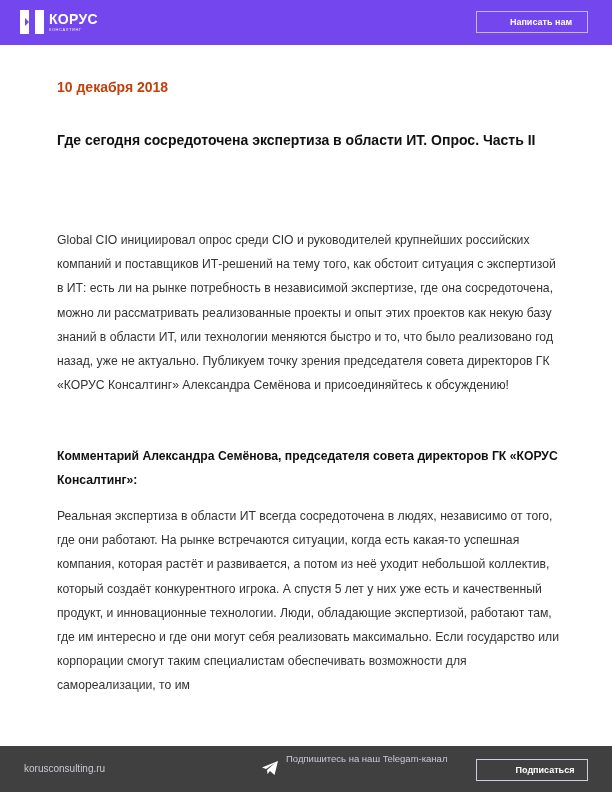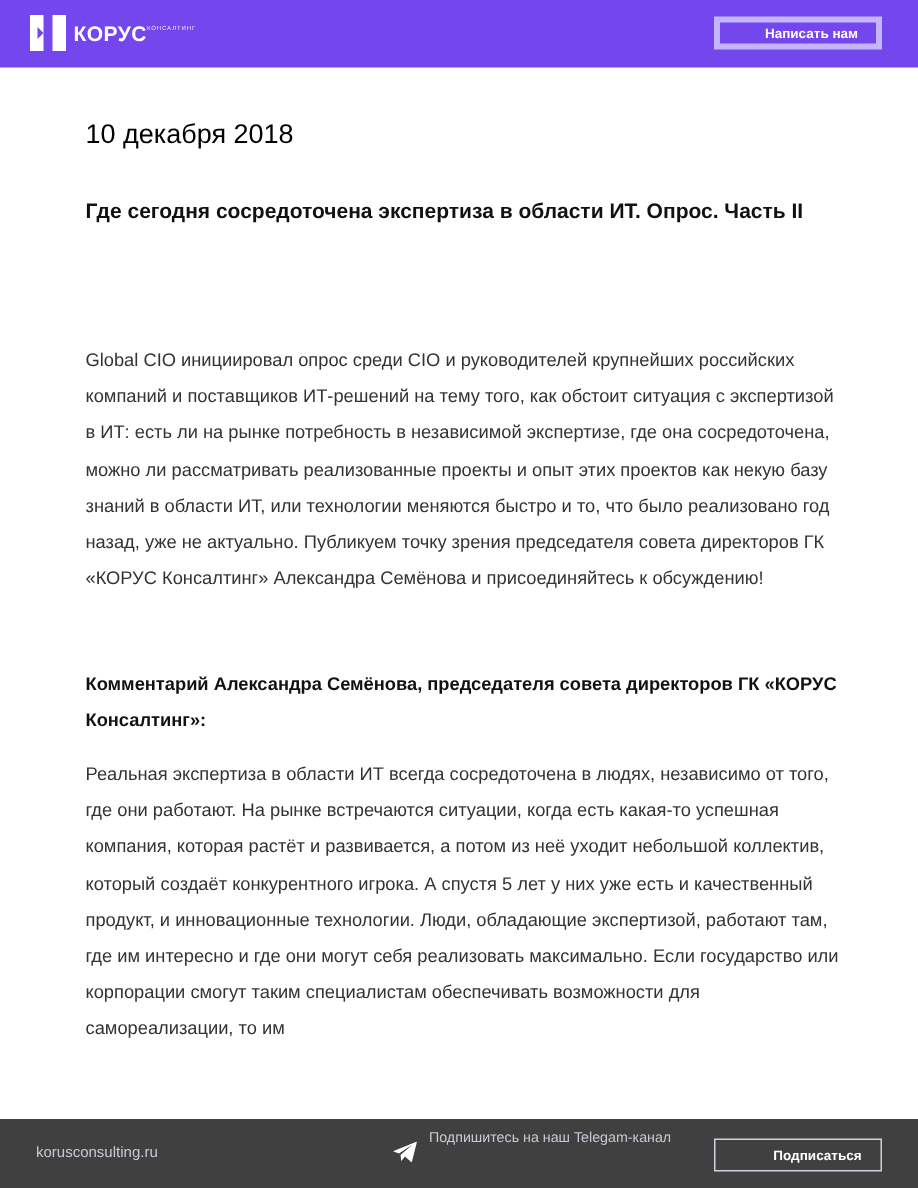--- a/index.html
+++ b/index.html
@@ -11,29 +11,29 @@
     .header {
       position: absolute; left: 0; top: 0; width: 612px; height: 45px;
       background: #7446ee;
     }
     .logo { position: absolute; left: 20px; top: 10px; display: flex; align-items: center; }
     .logo-mark { width: 24px; height: 24px; position: relative; }
     .logo-mark .l { position: absolute; left: 0; top: 0; width: 9px; height: 24px; background: #fff; }
     .logo-mark .r { position: absolute; right: 0; top: 0; width: 9px; height: 24px; background: #fff; }
     .logo-mark .notch { position: absolute; left: 5px; top: 8px; width: 0; height: 0;
       border-top: 4px solid transparent; border-bottom: 4px solid transparent; border-left: 4px solid #7446ee; }
-    .logo-text { margin-left: 5px; display: flex; flex-direction: row; line-height: 1; }
+    .logo-text { margin-left: 5px; display: flex; flex-direction: column; line-height: 1; }
     .logo-name { color: #fff; font-weight: bold; font-size: 14px; letter-spacing: 0.3px; }
     .logo-sub { color: #fff; font-size: 4px; letter-spacing: 0.6px; margin-top: 2px; opacity: 0.9; }
     .btn-write {
       position: absolute; left: 476px; top: 11px; width: 112px; height: 22px;
-      border: 4px solid #c4b5fd; box-sizing: border-box; color: #fff;
+      border: 1px solid #c4b5fd; box-sizing: border-box; color: #fff;
       font-size: 9px; font-weight: bold; display: flex; align-items: center; justify-content: center; padding-left: 18px;
     }
-    .date { position: absolute; left: 57px; top: 79px; font-size: 18px; color: #000000; }
+    .date { position: absolute; left: 57px; top: 79px; font-size: 14px; color: #c2410c; font-weight: bold; }
     .title {
       position: absolute; left: 57px; top: 122px; width: 520px; margin: 0;
       font-size: 14px; font-weight: bold; line-height: 36px; color: #111;
     }
     .body-text {
       position: absolute; left: 57px; width: 505px; margin: 0;
       font-size: 12.2px; line-height: 24.2px; color: #333;
     }
     .p1 { top: 228px; }
     .p2 { top: 444px; font-weight: bold; color: #111; }

